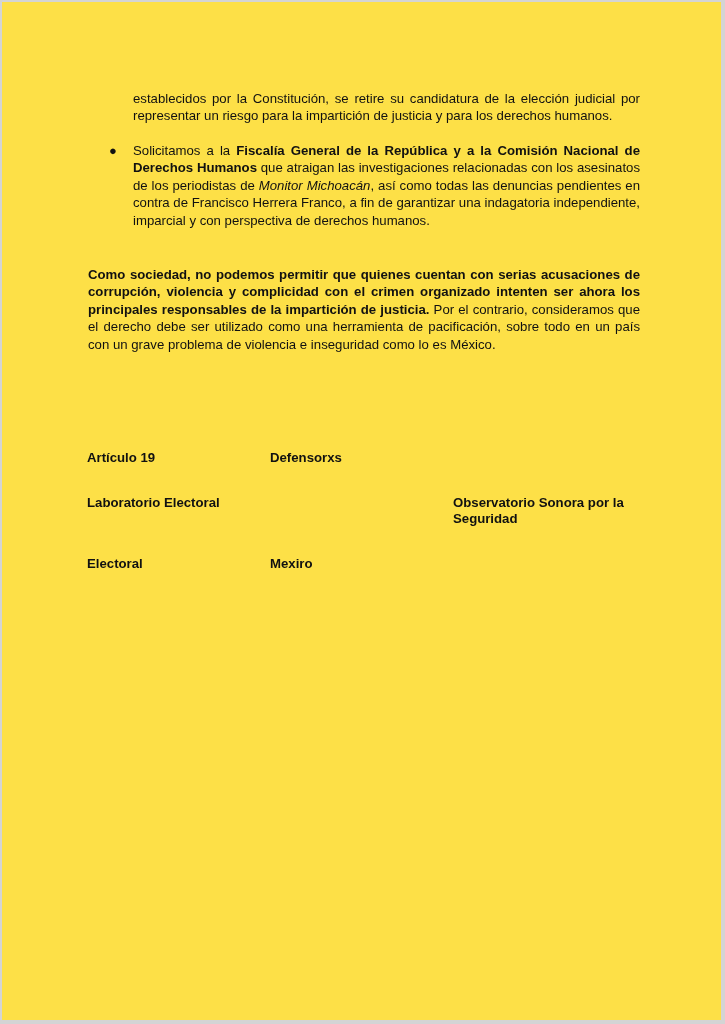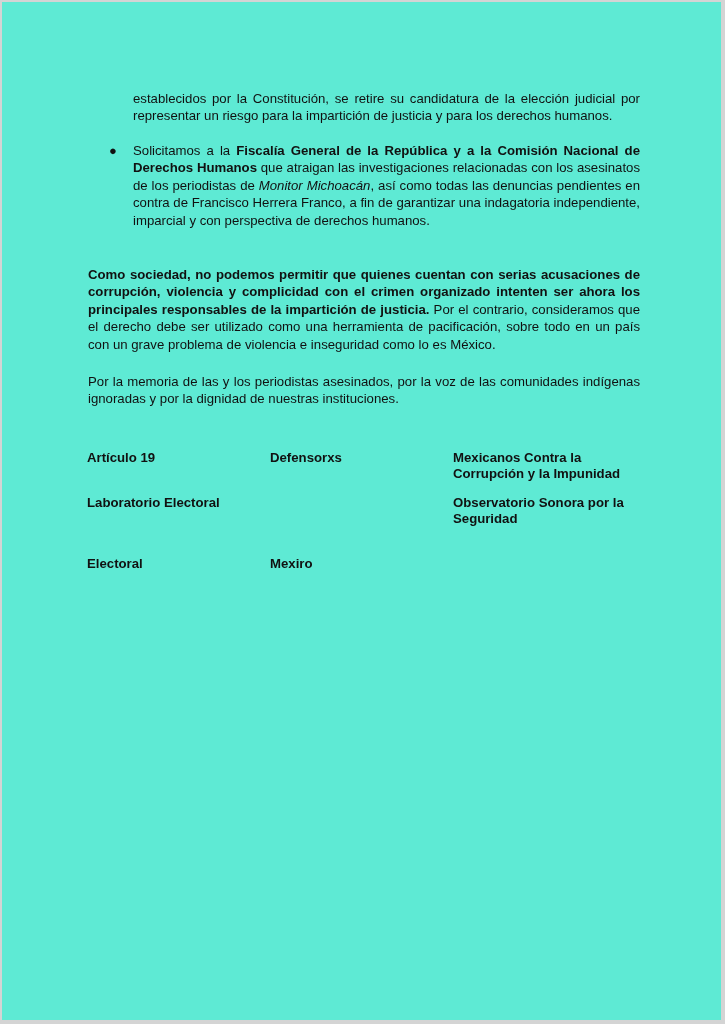--- a/index.html
+++ b/index.html
@@ -3,21 +3,21 @@
   <meta charset="utf-8">
   <style>
     html, body { margin: 0; padding: 0; }
     body {
       width: 725px; height: 1024px; background: #d4d4d4;
       font-family: "Liberation Sans", sans-serif; color: #111;
       position: relative; overflow: hidden;
     }
     .page {
       position: absolute; left: 2px; top: 2px; width: 719px; height: 1018px;
-      background: #5eead4;
+      background: #fde047;
       text-decoration: underline;
     }
     .txt { font-size: 13.2px; line-height: 17.4px; text-align: justify; }
     .block1 { position: absolute; left: 131px; top: 88px; width: 507px; }
     .bullet-wrap { position: absolute; left: 107px; top: 140px; width: 531px; }
     .bullet-dot { position: absolute; left: 0; top: 0; width: 20px; font-size: 13px; line-height: 17.4px; }
     .bullet-text { margin-left: 24px; }
     .para1 { position: absolute; left: 86px; top: 264px; width: 552px; }
     .para2 { position: absolute; left: 86px; top: 371px; width: 552px; }
     b { font-weight: bold; }
@@ -36,23 +36,21 @@
 
   <p class="txt block1" style="margin:0">establecidos por la Constitución, se retire su candidatura de la elección judicial por representar un riesgo para la impartición de justicia y para los derechos humanos.</p>
 
   <div class="bullet-wrap">
     <span class="bullet-dot">●</span>
     <p class="txt bullet-text" style="margin:0 0 0 24px"><span>Solicitamos a la </span><b>Fiscalía General de la República y a la Comisión Nacional de Derechos Humanos</b><span> que atraigan las investigaciones relacionadas con los asesinatos de los periodistas de </span><i>Monitor Michoacán</i><span>, así como todas las denuncias pendientes en contra de Francisco Herrera Franco, a fin de garantizar una indagatoria independiente, imparcial y con perspectiva de derechos humanos.</span></p>
   </div>
 
   <p class="txt para1" style="margin:0"><b>Como sociedad, no podemos permitir que quienes cuentan con serias acusaciones de corrupción, violencia y complicidad con el crimen organizado intenten ser ahora los principales responsables de la impartición de justicia.</b><span> Por el contrario, consideramos que el derecho debe ser utilizado como una herramienta de pacificación, sobre todo en un país con un grave problema de violencia e inseguridad como lo es México.</span></p>
 
-  <p class="txt para2" style="margin:0">Por la memoria de las y los periodistas asesinados, por la voz de las comunidades indígenas ignoradas y por la dignidad de nuestras instituciones.</p>
 
   <div class="sig c1 r1">Artículo 19</div>
   <div class="sig c2 r1">Defensorxs</div>
-  <div class="sig c3 r1">Mexicanos Contra la Corrupción y la Impunidad</div>
   <div class="sig c1 r2">Laboratorio Electoral</div>
   <div class="sig c3 r2">Observatorio Sonora por la Seguridad</div>
   <div class="sig c1 r3">Electoral</div>
   <div class="sig c2 r3">Mexiro</div>
 
 </div>
 
 </body></html>

